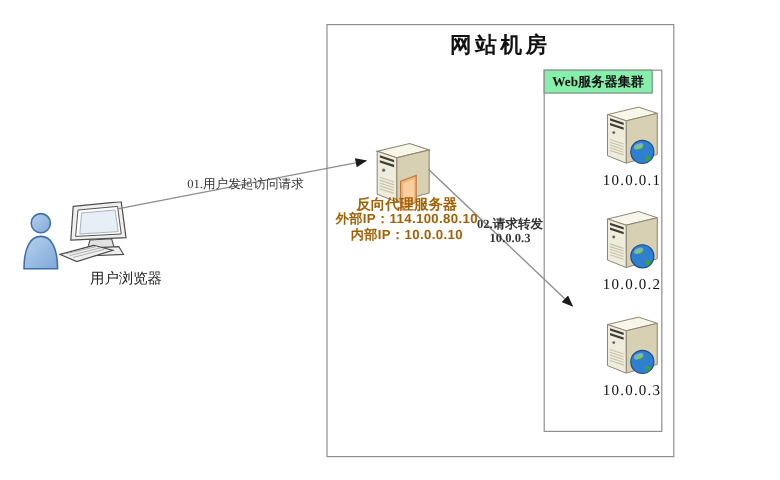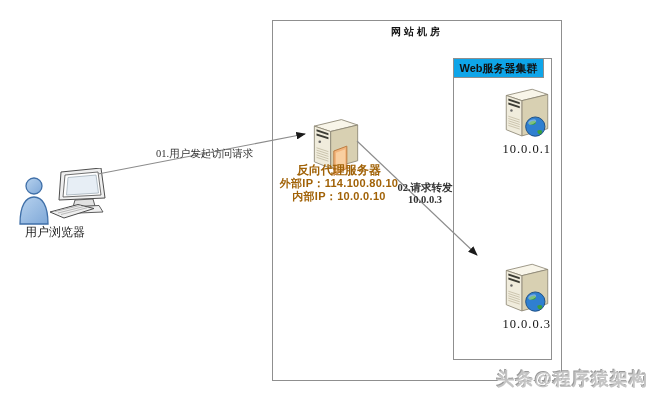--- a/index.html
+++ b/index.html
@@ -8,51 +8,51 @@
     font-family:"Liberation Sans",sans-serif;color:#1a1a1a;
   }
   .abs{position:absolute;}
   
   .datacenter-box{
     left:272px;top:20px;width:288px;height:359px;
     border:1px solid var(--border);background:transparent;z-index:0;
   }
   .datacenter-title{
     position:absolute;top:4px;left:0;right:0;text-align:center;
-    font-size:10px;font-weight:bold;letter-spacing:3px;color:#111;
+    font-size:18px;font-weight:bold;letter-spacing:3px;color:#111;
   }
   .cluster-box{
     left:453px;top:58px;width:97px;height:300px;
     border:1px solid var(--border);background:transparent;z-index:1;
   }
   .cluster-header{
     position:absolute;left:-1px;top:-1px;width:89px;height:18px;
-    border:1px solid var(--border);background:#0ea5e9;
+    border:1px solid var(--border);background:#86efac;
     display:flex;align-items:center;justify-content:center;
-    font-size:11px;font-weight:bold;color:#111;
+    font-size:11px;font-weight:bold;color:#111;font-family:Liberation Serif, serif;
   }
   .server-item{position:absolute;left:0;width:97px;text-align:right;}
   .server-item .ip{
     font-family:"Liberation Serif",serif;font-size:12.5px;letter-spacing:1px;
     color:#111;margin-top:0px;
   }
   .srv-icon{display:inline-block;}
   
   .proxy-icon{left:311px;top:112px;z-index:2;}
   .proxy-text{
     left:262px;top:164px;width:154px;text-align:center;z-index:5;
     font-weight:bold;color:#a16207;
   }
   .proxy-name{font-size:12px;line-height:13px;}
   .proxy-ip{font-size:11px;line-height:12.5px;letter-spacing:0.3px;text-align:center;}
   
   .person-icon{left:17px;top:176px;z-index:2;}
   .computer-icon{left:49px;top:168px;z-index:2;}
   .user-label{
-    left:25px;top:224px;width:110px;text-align:left;z-index:5;
+    left:25px;top:224px;width:110px;text-align:right;z-index:5;
     font-family:"Liberation Serif",serif;font-size:12px;color:#222;
   }
   
   .flow1-label{
     left:156px;top:147px;z-index:5;
     font-family:"Liberation Serif",serif;font-size:10.5px;color:#333;white-space:nowrap;
   }
   .flow2-label{
     left:386px;top:182px;width:78px;text-align:center;z-index:5;
     font-family:"Liberation Serif",serif;font-size:10.5px;line-height:12px;color:#333;font-weight:bold;
@@ -98,20 +98,36 @@
         <circle cx="8" cy="27.5" r="1.2" fill="#666"></circle>
         <path d="M5,33 L16,36.6 M5,35.2 L16,38.8 M5,37.4 L16,41 M5,39.6 L16,43.2 M5,41.8 L16,45.4" style="stroke:var(--vent)" stroke-width="0.9"></path>
         <circle cx="31" cy="43" r="9.3" style="fill:var(--globe_blue);stroke:var(--globe_stroke)" stroke-width="0.9"></circle>
         <path d="M24.5,40 q3,-3.5 6.5,-2.5 q1.5,2 -1,3.5 q-3.5,1 -5.5,-1z" style="fill:var(--globe_green)"></path>
         <path d="M33,47 q2.5,-1.5 4.5,0 q0.5,2.5 -2,3.5 q-2.5,-0.5 -2.5,-3.5z" style="fill:var(--globe_green)"></path>
         <ellipse cx="28" cy="38.5" rx="4" ry="2.2" fill="#ffffff" opacity="0.35" transform="rotate(-22 28 38.5)"></ellipse>
       </svg>
       <div class="ip">10.0.0.1</div>
     </div>
 
+    <div class="server-item" style="top:110px;">
+      <svg class="srv-icon" width="48" height="56" viewBox="0 0 46 54">
+        <polygon points="3,13 28,7 43,12 18,18" style="fill:var(--server_top);stroke:var(--server_stroke)" stroke-width="0.8"></polygon>
+        <polygon points="18,18 43,12 43,45 18,52" style="fill:var(--server_side);stroke:var(--server_stroke)" stroke-width="0.8"></polygon>
+        <polygon points="3,13 18,18 18,52 3,46" style="fill:var(--server_front);stroke:var(--server_stroke)" stroke-width="0.8"></polygon>
+        <polygon points="5,16 16,19.6 16,21.4 5,17.8" style="fill:var(--slot_dark)"></polygon>
+        <polygon points="5,19.8 16,23.4 16,25.2 5,21.6" style="fill:var(--slot_dark)"></polygon>
+        <circle cx="8" cy="27.5" r="1.2" fill="#666"></circle>
+        <path d="M5,33 L16,36.6 M5,35.2 L16,38.8 M5,37.4 L16,41 M5,39.6 L16,43.2 M5,41.8 L16,45.4" style="stroke:var(--vent)" stroke-width="0.9"></path>
+        <circle cx="31" cy="43" r="9.3" style="fill:var(--globe_blue);stroke:var(--globe_stroke)" stroke-width="0.9"></circle>
+        <path d="M24.5,40 q3,-3.5 6.5,-2.5 q1.5,2 -1,3.5 q-3.5,1 -5.5,-1z" style="fill:var(--globe_green)"></path>
+        <path d="M33,47 q2.5,-1.5 4.5,0 q0.5,2.5 -2,3.5 q-2.5,-0.5 -2.5,-3.5z" style="fill:var(--globe_green)"></path>
+        <ellipse cx="28" cy="38.5" rx="4" ry="2.2" fill="#ffffff" opacity="0.35" transform="rotate(-22 28 38.5)"></ellipse>
+      </svg>
+      <div class="ip">10.0.0.2</div>
+    </div>
 
     <div class="server-item" style="top:198px;">
       <svg class="srv-icon" width="48" height="56" viewBox="0 0 46 54">
         <polygon points="3,13 28,7 43,12 18,18" style="fill:var(--server_top);stroke:var(--server_stroke)" stroke-width="0.8"></polygon>
         <polygon points="18,18 43,12 43,45 18,52" style="fill:var(--server_side);stroke:var(--server_stroke)" stroke-width="0.8"></polygon>
         <polygon points="3,13 18,18 18,52 3,46" style="fill:var(--server_front);stroke:var(--server_stroke)" stroke-width="0.8"></polygon>
         <polygon points="5,16 16,19.6 16,21.4 5,17.8" style="fill:var(--slot_dark)"></polygon>
         <polygon points="5,19.8 16,23.4 16,25.2 5,21.6" style="fill:var(--slot_dark)"></polygon>
         <circle cx="8" cy="27.5" r="1.2" fill="#666"></circle>
         <path d="M5,33 L16,36.6 M5,35.2 L16,38.8 M5,37.4 L16,41 M5,39.6 L16,43.2 M5,41.8 L16,45.4" style="stroke:var(--vent)" stroke-width="0.9"></path>
@@ -161,15 +177,14 @@
     <path d="M6,43.5 L32,37.3 M9,45 L35,38.5 M12,46.5 L38,39.8" stroke="#aaaaaa" stroke-width="0.8"></path>
   </svg>
   <div class="abs user-label">用户浏览器</div>
 
   <div class="abs flow1-label">01.用户发起访问请求</div>
   <div class="abs flow2-label">
     <div>02.请求转发</div>
     <div>10.0.0.3</div>
   </div>
 
-  <div class="abs watermark">头条@程序猿架构</div>
 
 </div>
 
 </body></html>

